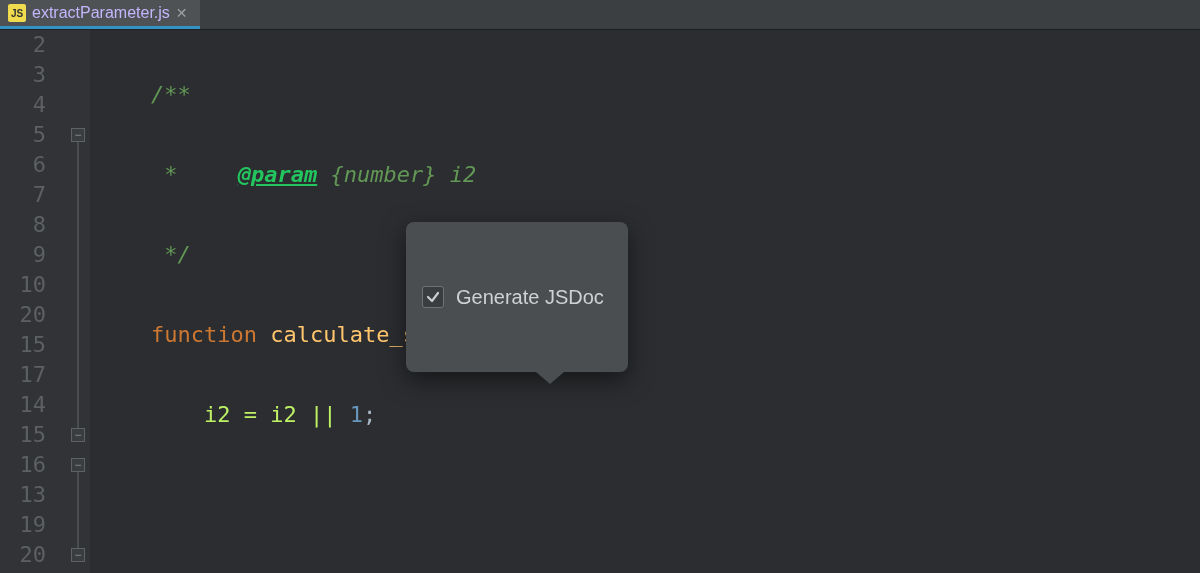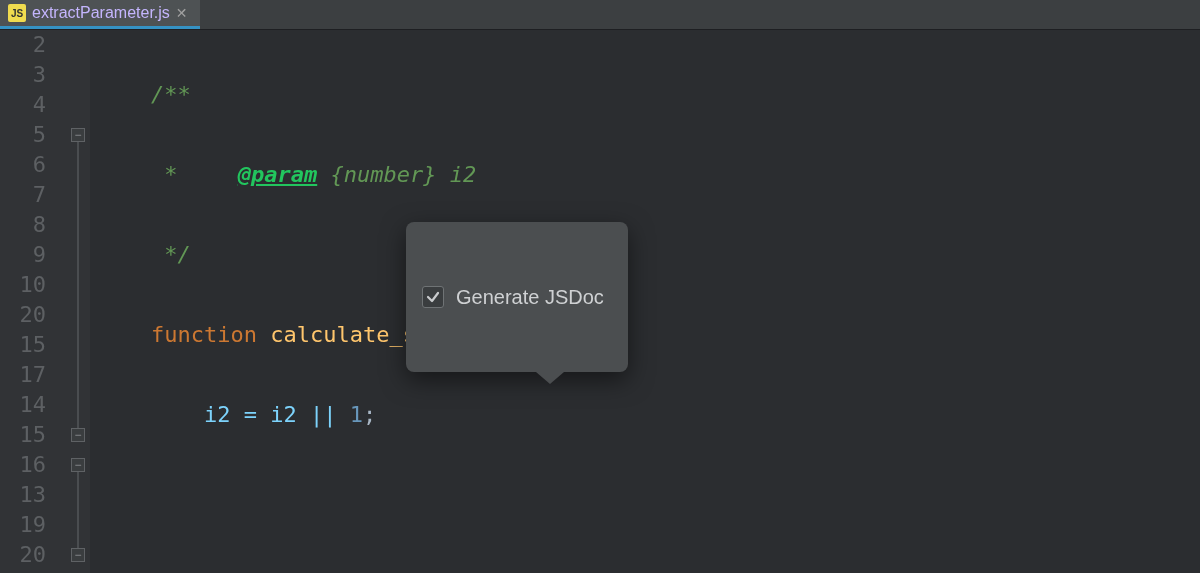--- a/index.html
+++ b/index.html
@@ -104,21 +104,21 @@
       line-height:30px;
       padding-left:8px;
       position:relative;
     }
 
     
     .c-doc     { color:#629755; font-style:italic; }
     .c-doctag  { color:#22c55e; font-style:italic; font-weight:bold; text-decoration:underline;margin-left:47px;}
     .c-kw      { color:#cc7832;margin-top:36px; }
     .c-fn      { color:#ffc66d; }
-    .c-id      { color:#7dd3fc; }
+    .c-id      { color:#bef264; }
     .c-num     { color:#6897bb; }
     .c-pun     { color:#a9b7c6; }
 
     
     .popup{
       position:absolute;
       top:192px;
       left:296px;
       background:#4b4e50;
       border-radius:8px;

